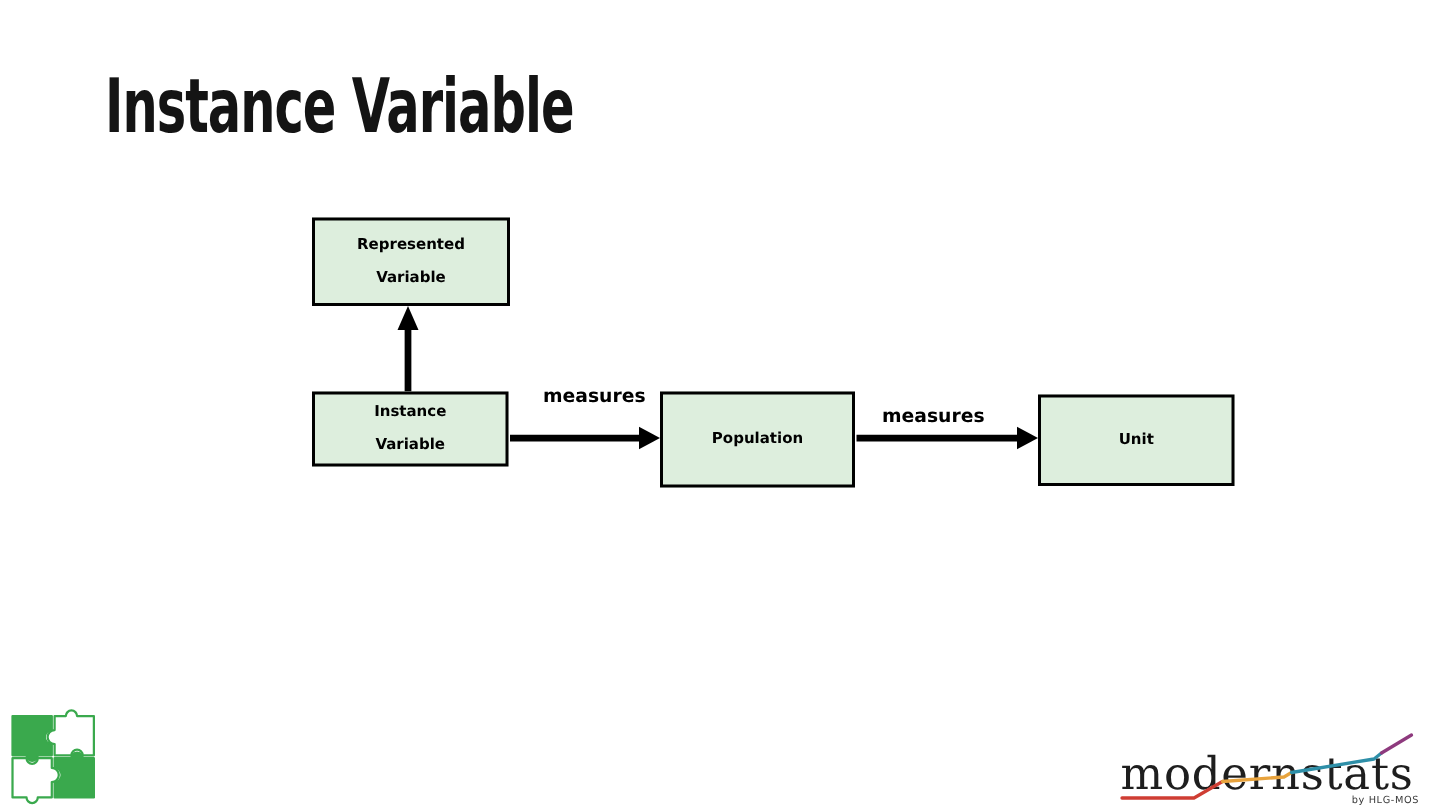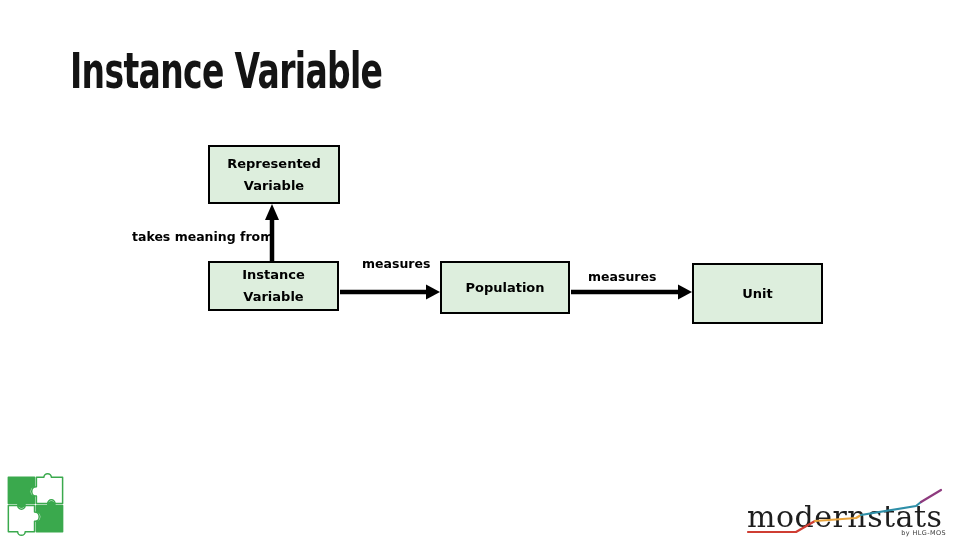--- a/index.html
+++ b/index.html
@@ -35,27 +35,27 @@
     position: absolute;
     background: #ddeedd;
     border: 2.5px solid #000000;
     box-sizing: border-box;
     display: flex;
     flex-direction: column;
     align-items: center;
     justify-content: center;
     text-align: center;
     font-weight: bold;
-    font-size: 13px;
+    font-size: 10px;
     line-height: 22px;
     color: #000000;
   }
   #box-represented { left: 208px; top: 145px; width: 132px; height: 59px; }
   #box-instance    { left: 208px; top: 261px; width: 131px; height: 50px; justify-content: center; }
-  #box-population  { left: 440px; top: 261px; width: 130px; height: 53px; }
+  #box-population  { left: 440px; top: 261px; width: 130px; height: 64px; }
   #box-unit        { left: 692px; top: 263px; width: 131px; height: 61px; }
 
   
   .edge-label {
     position: absolute;
     font-weight: bold;
     font-size: 12.5px;
     color: #000000;
     white-space: nowrap;
   }
@@ -150,21 +150,20 @@
   </div>
 
   <div class="box" id="box-population">
     <span>Population</span>
   </div>
 
   <div class="box" id="box-unit">
     <span>Unit</span>
   </div>
 
-  <div class="edge-label" id="label-takes">takes meaning from</div>
   <div class="edge-label" id="label-measures">measures</div>
   <div class="edge-label" id="label-contains">measures</div>
 
   <svg class="puzzle-logo" viewBox="0 0 62 69" xmlns="http://www.w3.org/2000/svg" stroke="#3aa94d">
     <g transform="translate(1.5,4.5)" stroke-width="1.6" stroke-linejoin="round">
       <path d="M1,1 L29,1 L29,11 A5,5 0 1 0 29,21 L29,29 L19,29 A4,4 0 1 1 11,29 L1,29 Z" fill="#3aa94d"></path>
       <path fill="#ffffff" d="M31,29 L31,21 A5,5 0 1 1 31,11 L31,1 L39,1 A4,4 0 1 1 47,1 L59,1 L59,29 L51,29 A4,4 0 1 0 43,29 L31,29 Z"></path>
       <path fill="#ffffff" d="M1,31 L11,31 A4,4 0 1 0 19,31 L29,31 L29,38 A5,5 0 1 1 29,48 L29,59 L19,59 A4,4 0 1 1 11,59 L1,59 Z"></path>
       <path d="M31,31 L43,31 A4,4 0 1 1 51,31 L59,31 L59,59 L31,59 L31,48 A5,5 0 1 0 31,38 Z" fill="#3aa94d"></path>
     </g>

